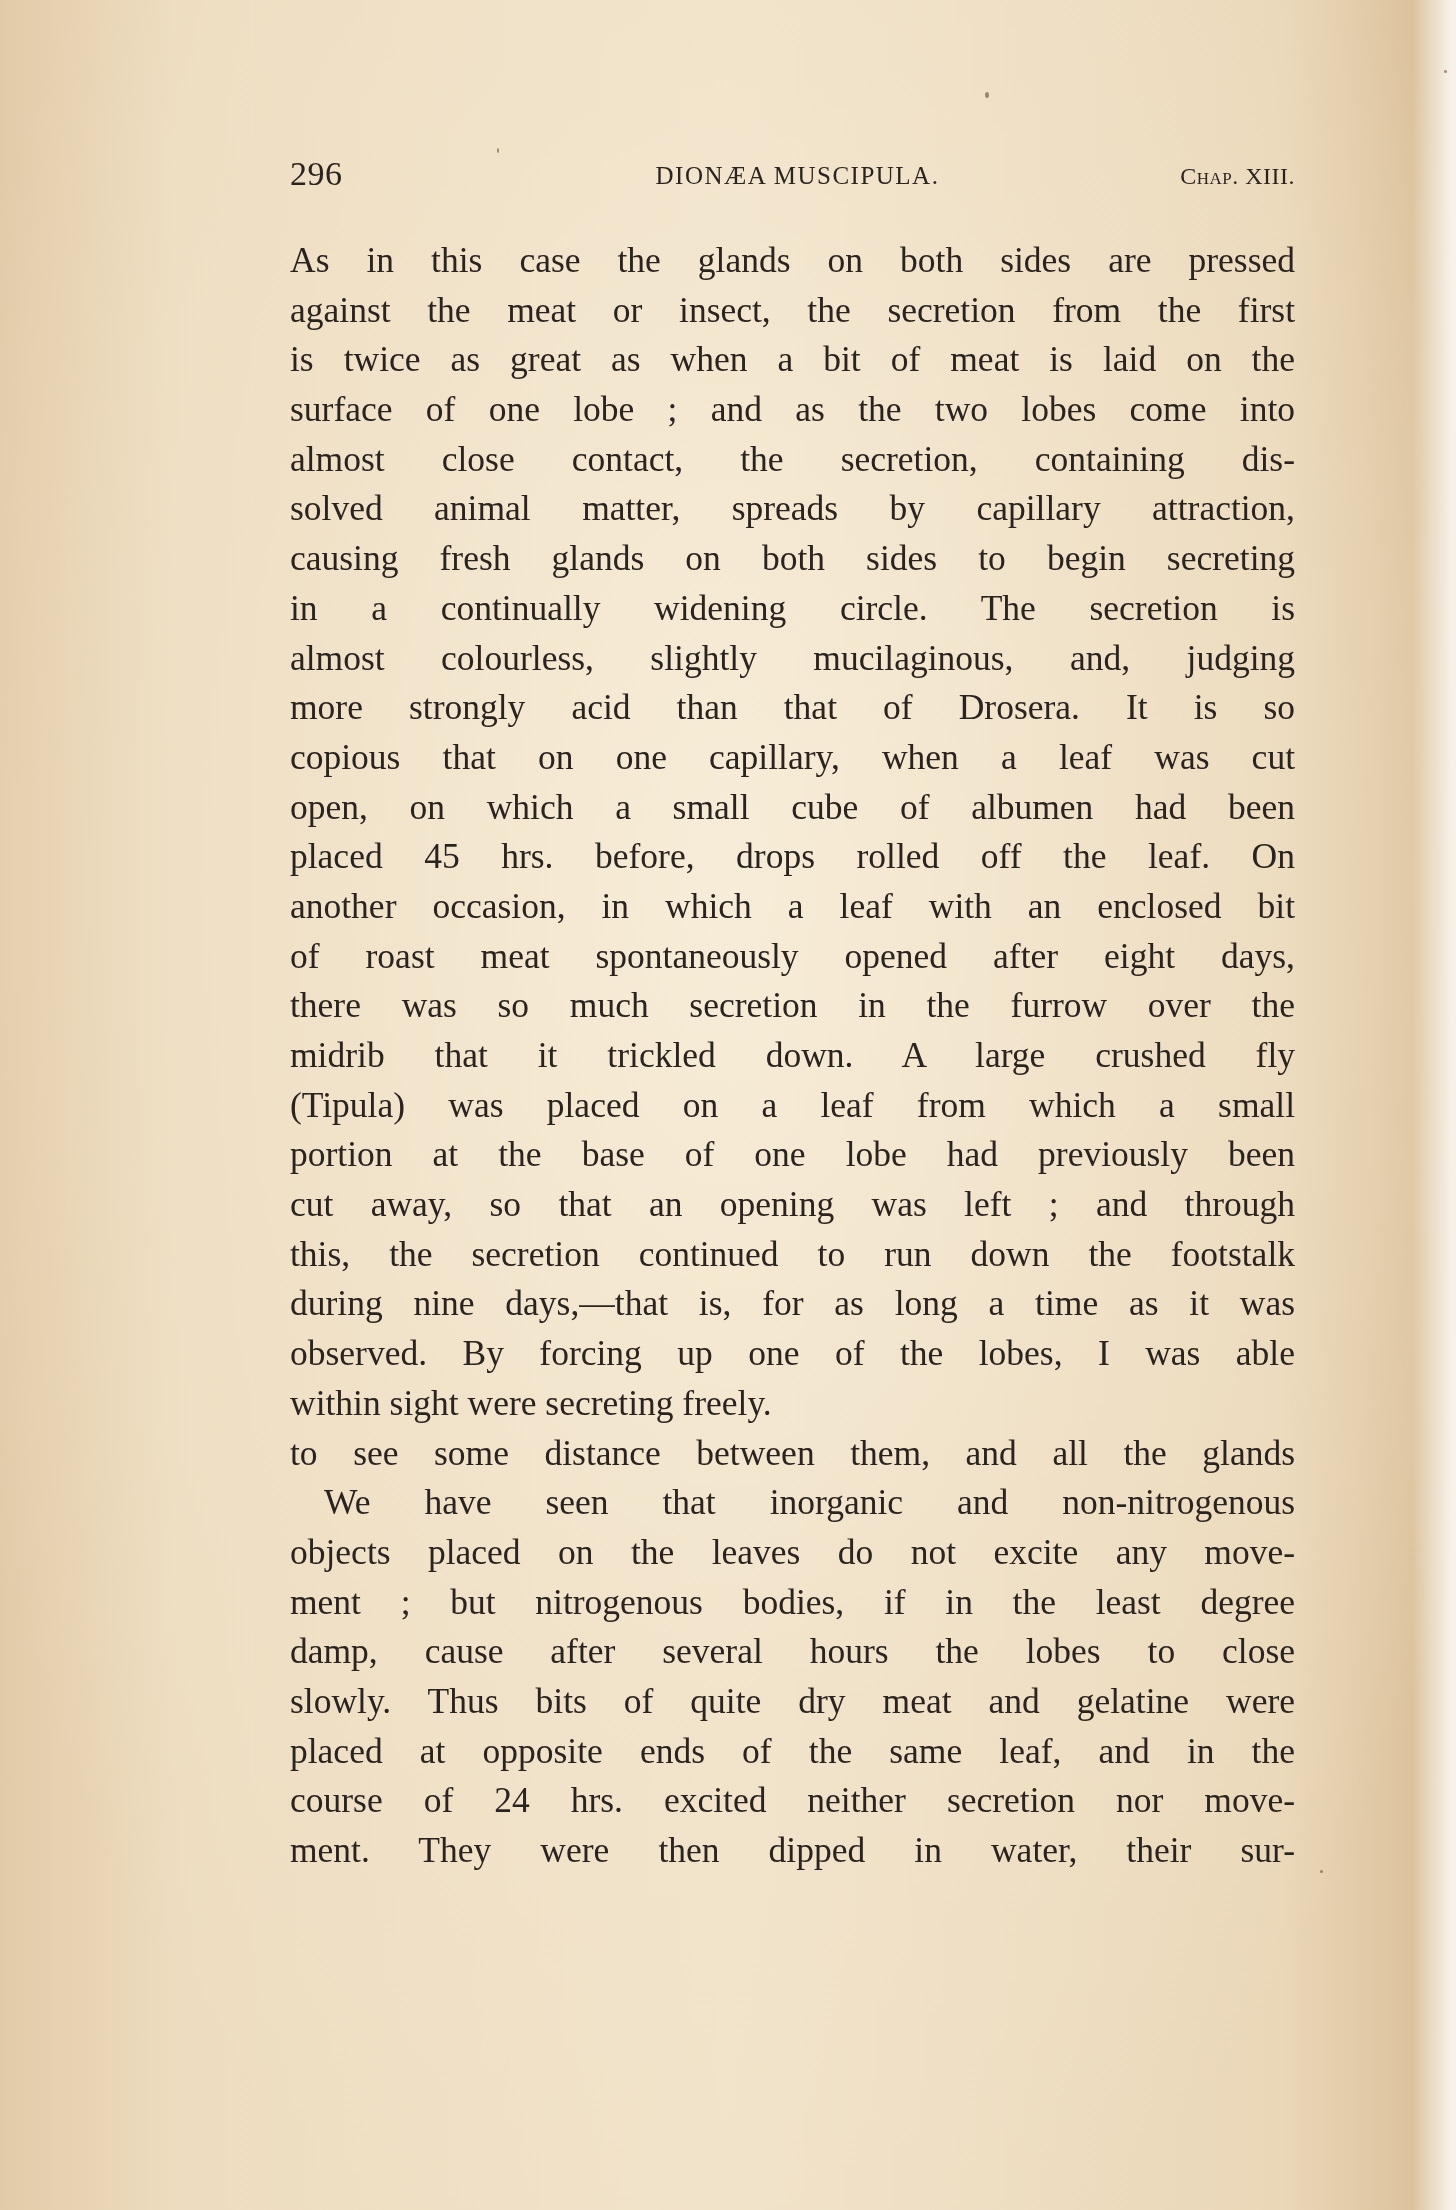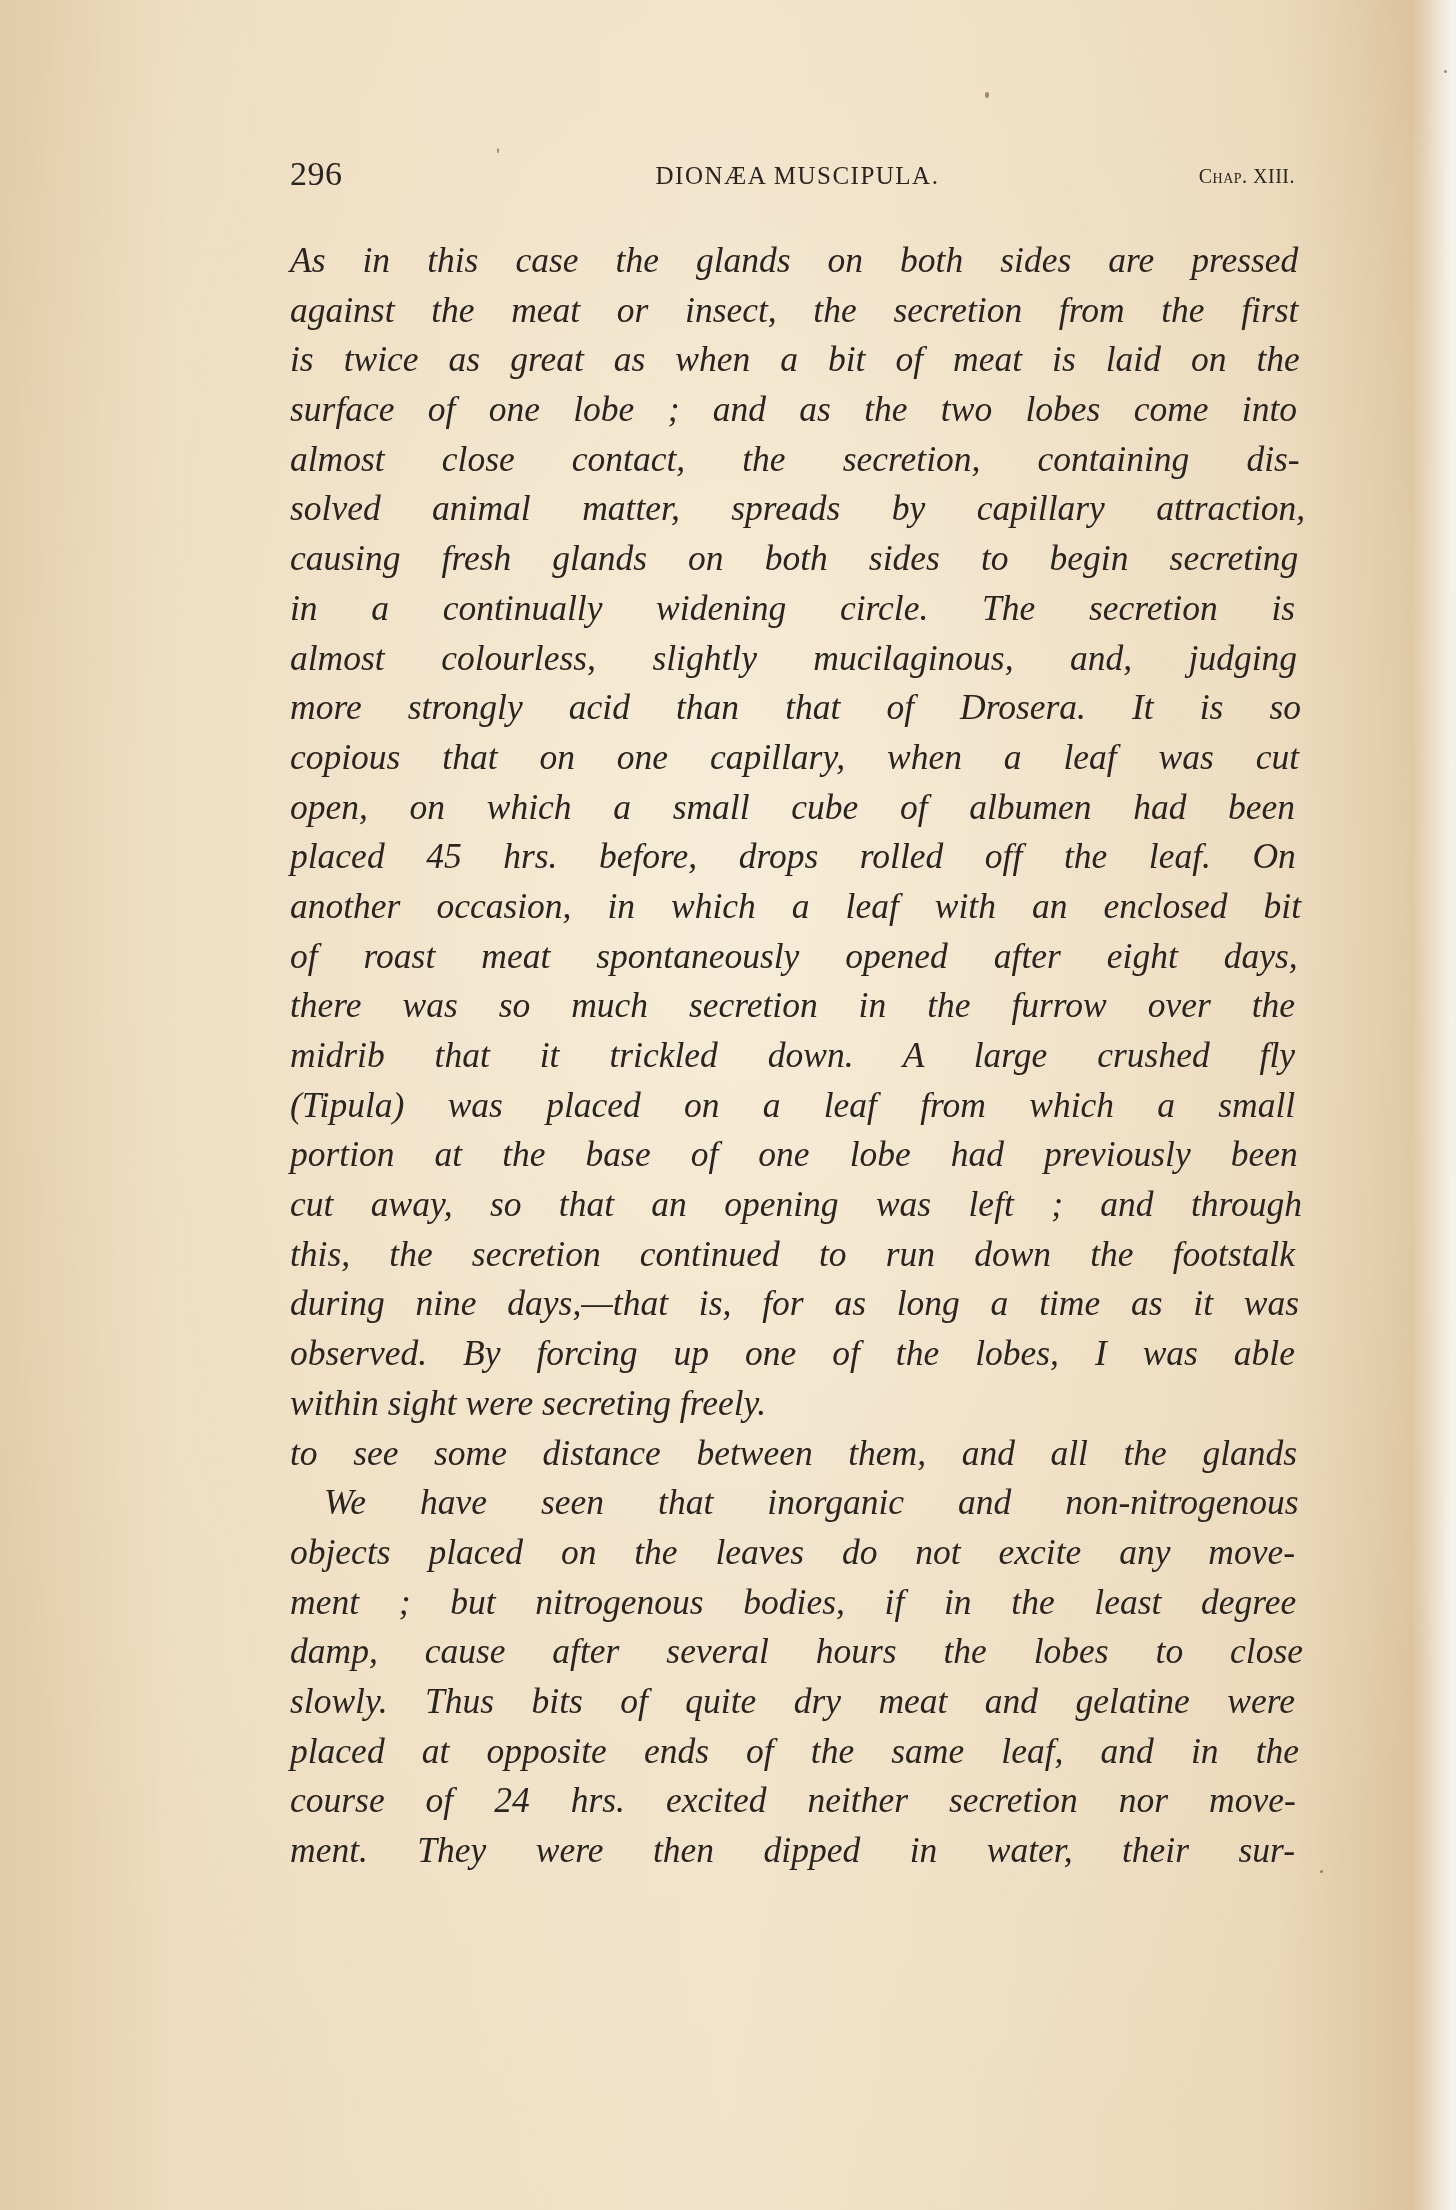--- a/index.html
+++ b/index.html
@@ -17,28 +17,27 @@
     position: absolute; top: 152px; left: 0; width: 1005px; height: 44px;
     font-size: 34px; line-height: 44px;
   }
   .folio { position: absolute; left: 0; top: 0; letter-spacing: 0.5px; }
   .running-title {
     position: absolute; left: 0; right: 0; top: 2px; text-align: center;
     font-variant: small-caps; text-transform: uppercase; font-size: 25px; letter-spacing: 1.5px;
     padding-left: 10px;
   }
   .chapter {
-    position: absolute; right: 0; top: 2px; font-variant: small-caps; font-size: 20px; letter-spacing: 0.5px;
+    position: absolute; right: 0; top: 2px; font-variant: small-caps; font-size: 24px; letter-spacing: 0.5px;
   }
   .body-text { position: absolute; top: 236px; left: 0; width: 1005px; }
   .line {
     display: block; height: 49.7px; line-height: 49.7px; font-size: 35.5px;
     text-align: justify; text-align-last: justify; white-space: nowrap; overflow: visible;
     word-spacing: 0;
-    font-style: italic;
   }
   .line.last { text-align-last: left; }
   .line.indent { padding-left: 34px; }
   .spec { position: absolute; border-radius: 50%; background: rgba(90,60,30,0.55); }
 </style>
 </head>
 <body>
 
 <div class="page">
   <div class="running-head">

